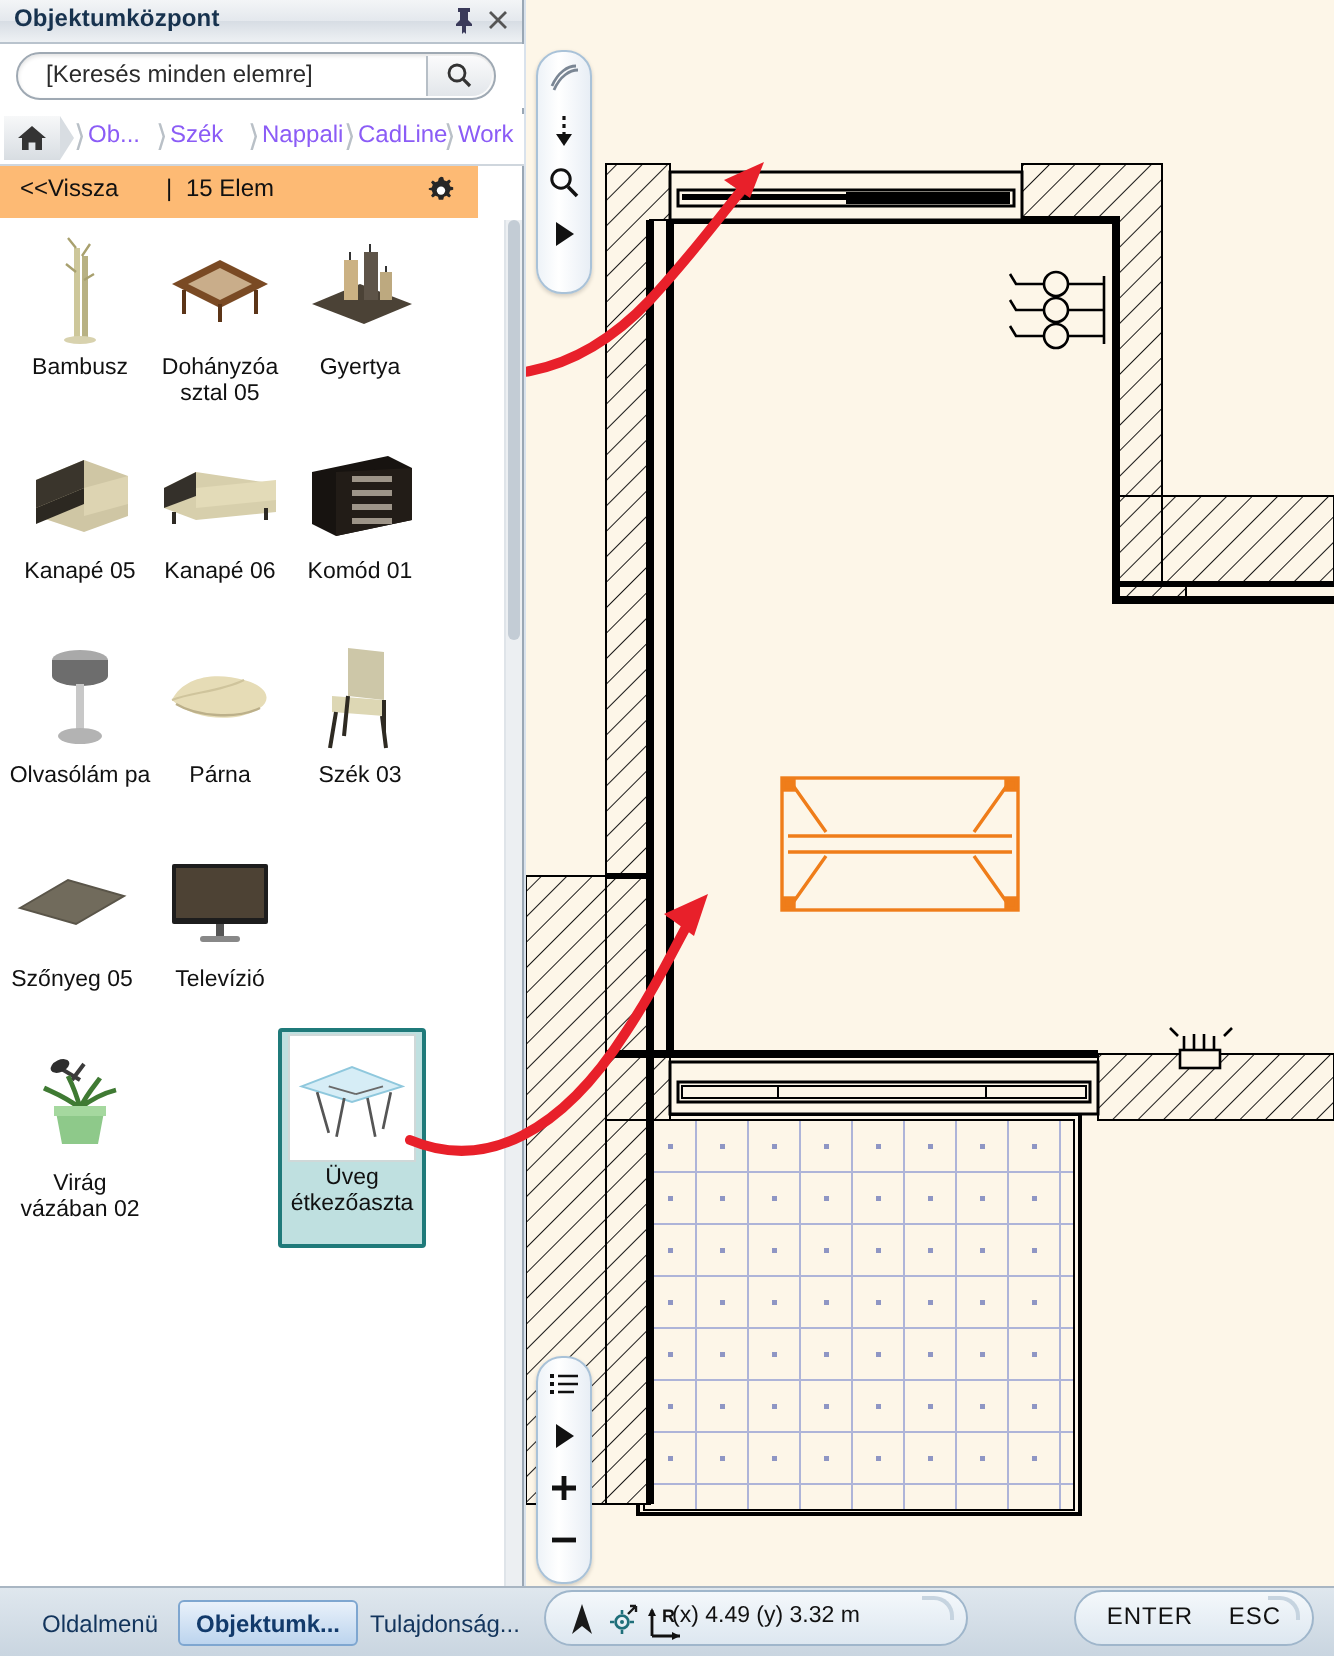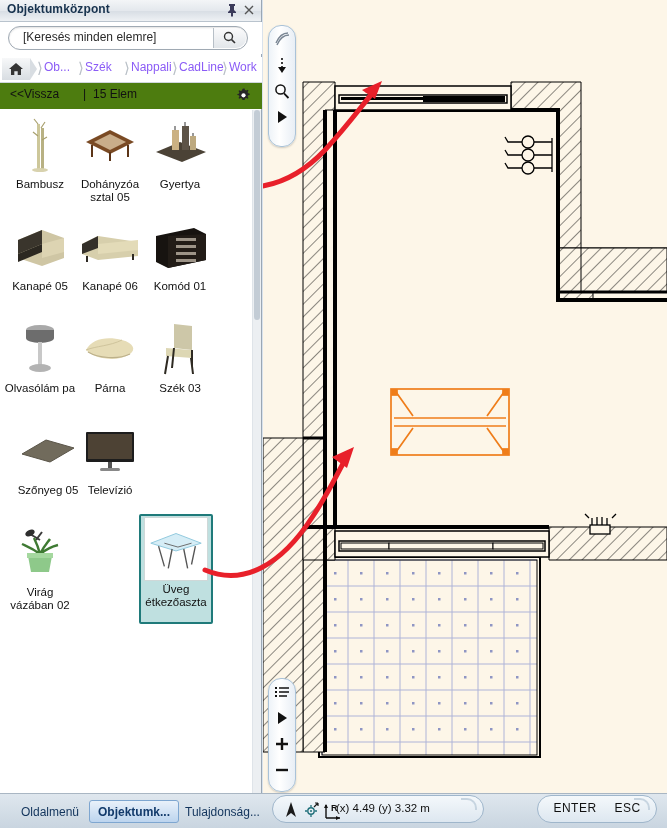--- a/index.html
+++ b/index.html
@@ -61,21 +61,21 @@
     content:"";position:absolute;right:-7px;top:0;width:0;height:0;
     border-top:11px solid transparent;border-bottom:11px solid transparent;
     border-left:7px solid #d8dde2;
   }
   .crumb-home svg{position:absolute;left:6px;top:4px;}
   .crumb{
     position:absolute;top:3px;font-size:12px;color:#8b5cf6;cursor:pointer;white-space:nowrap;
   }
   .crumb-sep{position:absolute;top:2px;font-size:15px;color:#b9c0c7;}
 
-  .subbar{position:absolute;left:0;top:83px;width:262px;height:26px;background:#4d7c0f;}
+  .subbar{position:absolute;left:0;top:83px;width:239px;height:26px;background:#fdba74;}
   .back-link{position:absolute;left:10px;top:4px;font-size:12px;color:#111;cursor:pointer;}
   .count-txt{position:absolute;left:83px;top:4px;font-size:12px;color:#111;}
   .gear{position:absolute;right:10px;top:4px;cursor:pointer;}
 
   
   .grid{
     position:absolute;left:0;top:110px;width:254px;height:555px;background:#fff;
   }
   .cell{
     position:absolute;width:72px;height:102px;text-align:center;cursor:pointer;
@@ -328,21 +328,21 @@
         <span class="thumb">
           <svg width="64" height="64" viewBox="0 0 64 64">
             <polygon points="26,8 44,10 44,34 26,32" fill="#cdc7a8"></polygon>
             <polygon points="18,32 44,34 44,42 18,40" fill="#ddd7b4"></polygon>
             <path d="M20 40 L17 58 M43 42 L45 58 M26 32 L24 52 M44 34 L44 50" stroke="#2e2a22" stroke-width="2" fill="none"></path>
           </svg>
         </span>
         <span class="cap">Szék 03</span>
       </div>
 
-      <div class="cell" style="left:12px;top:306px;">
+      <div class="cell" style="left:0;top:306px;">
         <span class="thumb">
           <svg width="64" height="64" viewBox="0 0 64 64">
             <polygon points="6,36 30,22 58,30 34,44" fill="#716b5c"></polygon>
             <polygon points="6,36 30,22 58,30 34,44" fill="none" stroke="#5a5549" stroke-width="1"></polygon>
           </svg>
         </span>
         <span class="cap">Szőnyeg 05</span>
       </div>
 
       <div class="cell" style="left:74px;top:306px;">

